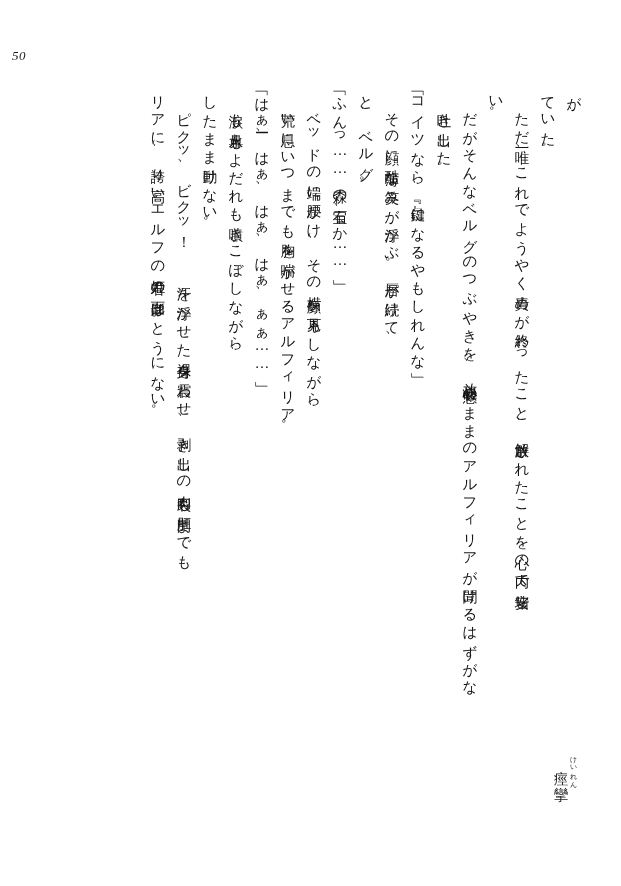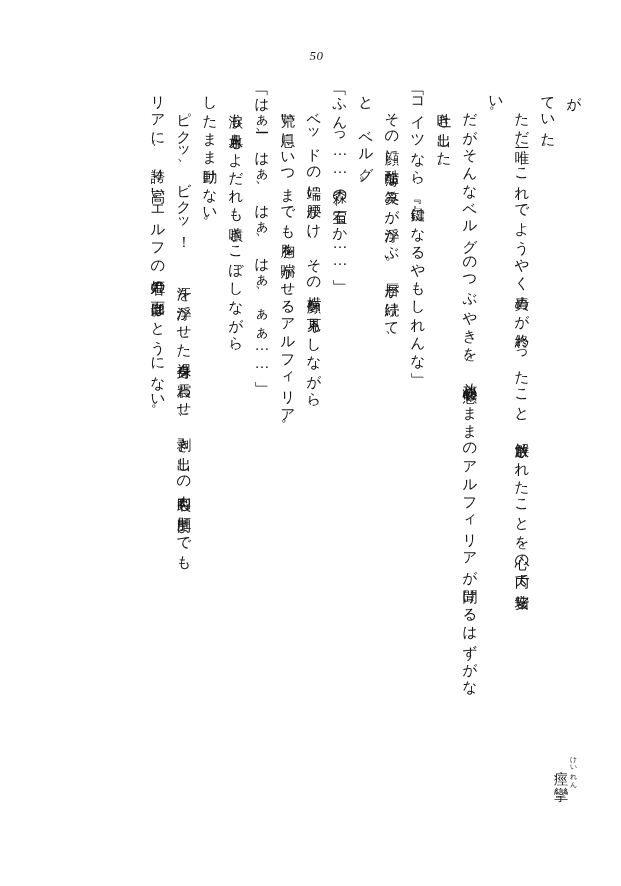--- a/index.html
+++ b/index.html
@@ -18,21 +18,21 @@
     background: #ffffff;
     overflow: hidden;
     box-sizing: border-box;
   }
   
   .page-number {
     position: absolute;
     top: 48px;
     left: 12px;
     right: 0;
-    text-align: center;
+    text-align: left;
     font-size: 13px;
     font-style: italic;
     font-family: "Liberation Serif", serif;
     color: #1a1a1a;
     letter-spacing: 0.5px;
   }
   
   .body-text {
     position: absolute;
     top: 86px;

